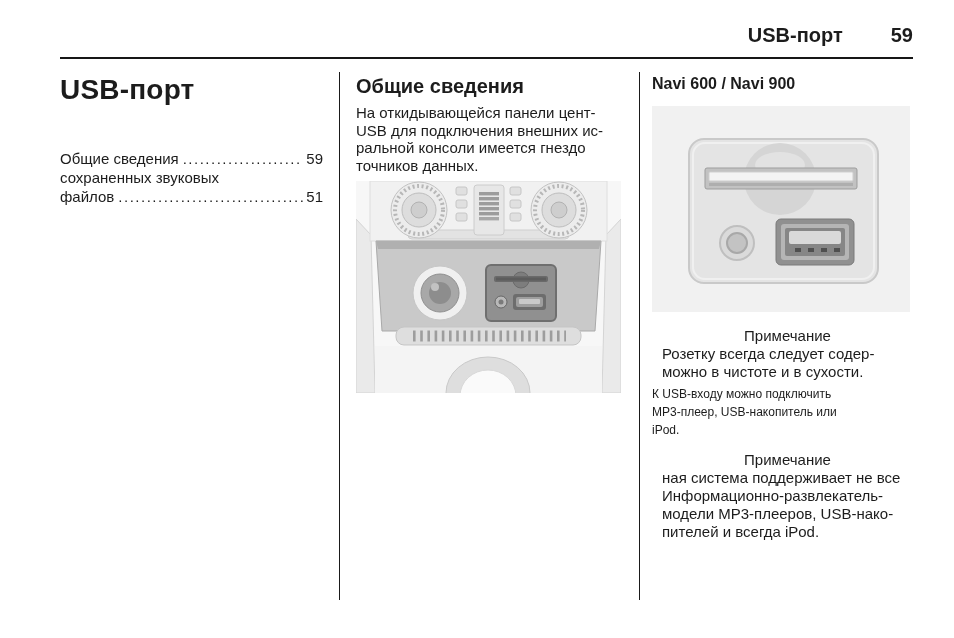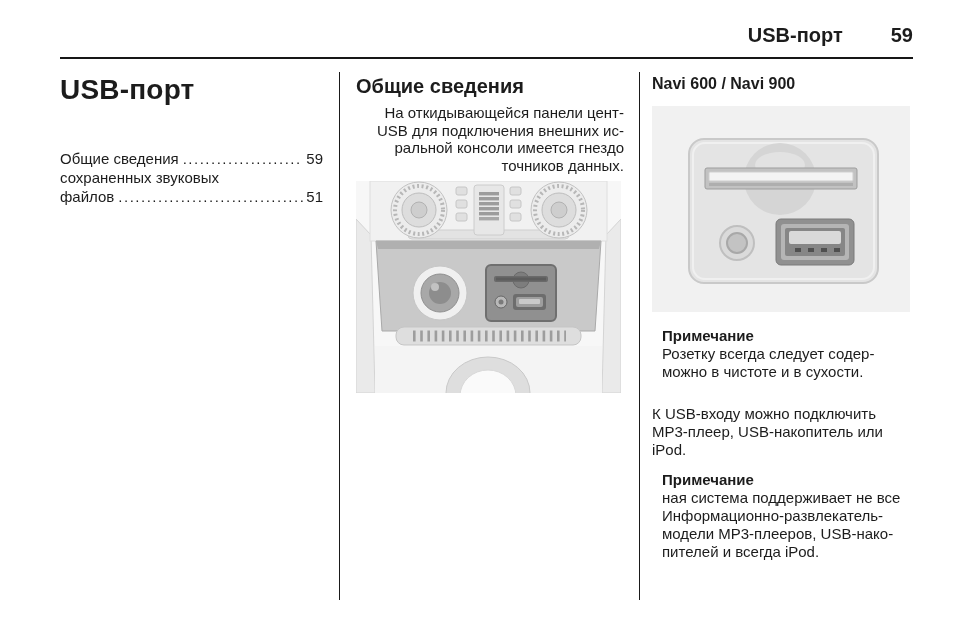--- a/index.html
+++ b/index.html
@@ -34,32 +34,32 @@
   .toc { margin-top:44px; width:263px; font-size:15px; line-height:18.8px; }
   .toc-row { display:flex; align-items:baseline; }
   .toc-label { white-space:nowrap; }
   .toc-leader { flex:1; overflow:hidden; white-space:nowrap; margin:0 3px 0 4px; letter-spacing:1.5px; }
   .toc-page { white-space:nowrap; }
 
   .section-heading { font-size:20px; font-weight:bold; line-height:24px; }
   .sub-heading { font-size:16px; font-weight:bold; line-height:20px; margin-top:0; }
 
   .body-text { font-size:15px; line-height:17.6px; }
-  .body-text div { white-space:nowrap;text-align:right; }
+  .body-text div { white-space:nowrap; }
   .col-2 .body-text { margin-top:6px; }
 
   .illustration { display:block; }
   .illustration-console { margin-top:7px; }
   .illustration-ports { margin-top:12px; }
 
   .note { margin-top:15px; padding-left:10px; font-size:15px; line-height:18px; }
   .note-2 { margin-top:12px; }
-  .note-title { font-weight:bold; }
+  .note-title { font-weight:normal;text-align:center; }
   .note div { white-space:nowrap; }
-  .col3-para { margin-top:24px; font-size:15px; line-height:18px; }
+  .col3-para { margin-top:4px; font-size:12px; line-height:18px; }
   .col3-para div { white-space:nowrap; }
 </style>
 </head>
 <body>
 
 <div class="page-header">
   <span>USB-порт</span>
   <span>59</span>
 </div>
 <div class="header-rule"></div>

